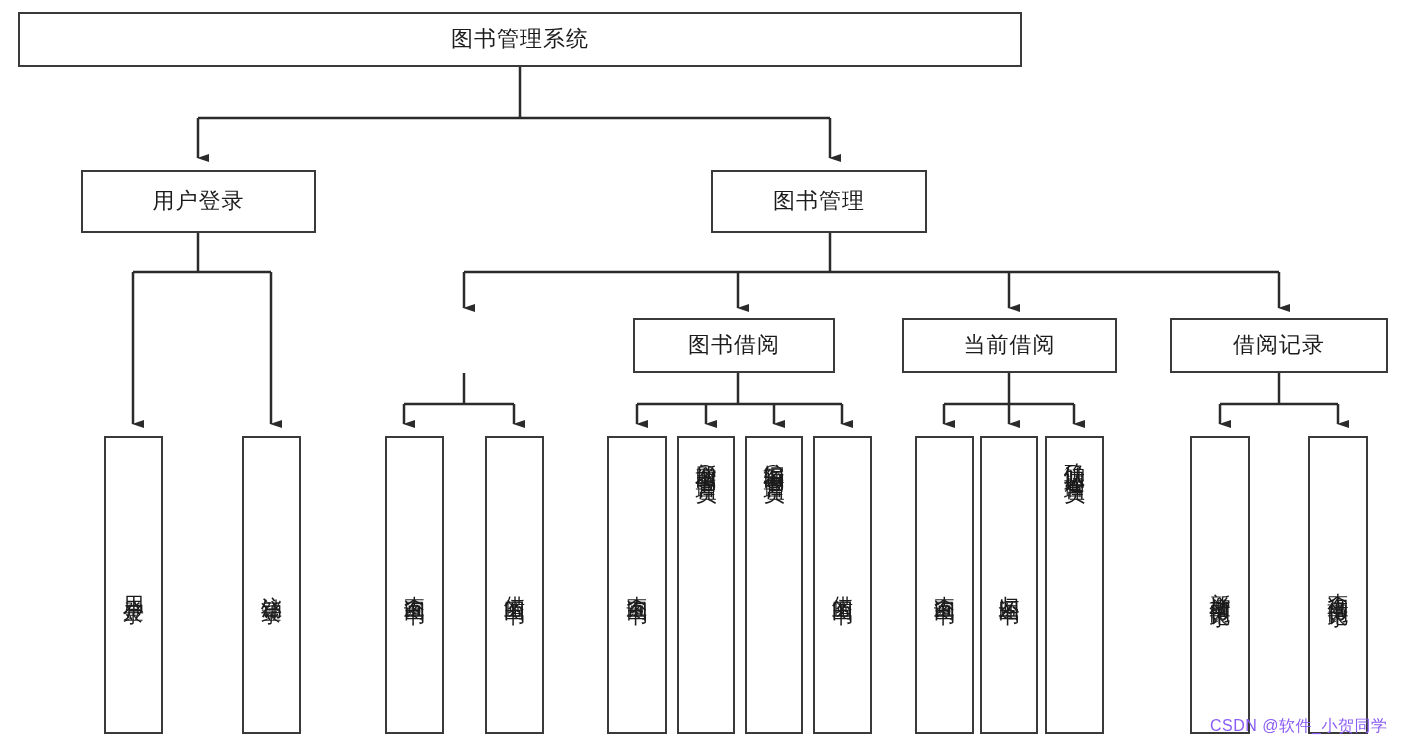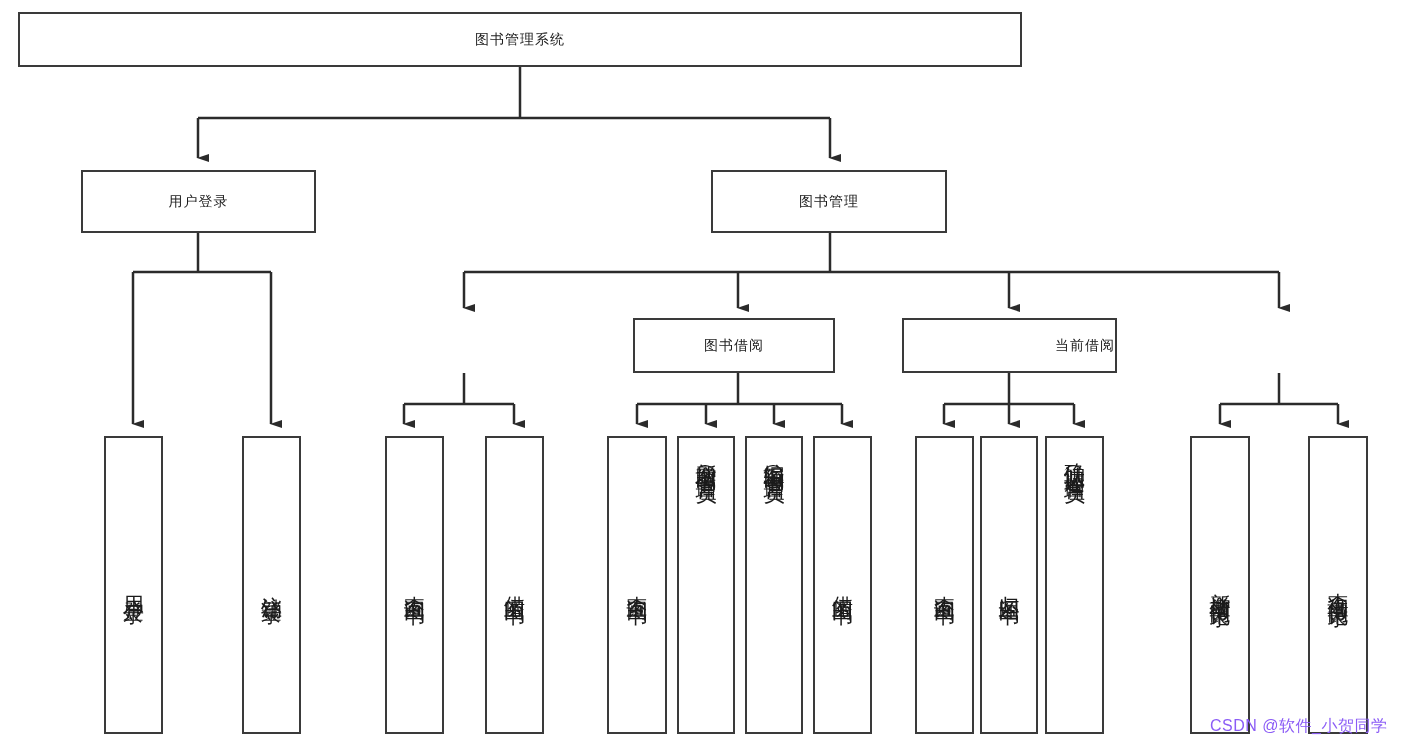--- a/index.html
+++ b/index.html
@@ -21,21 +21,21 @@
     position: absolute;
     box-sizing: border-box;
     border: 2px solid #3a3a3a;
     background: #ffffff;
     display: flex;
     align-items: center;
     justify-content: center;
     color: #1b1b1b;
   }
   .node.horiz {
-    font-size: 14px;
+    font-size: 22px;
     letter-spacing: 1px;
     line-height: 1.2;
   }
   .node.vert {
     writing-mode: vertical-rl;
     text-orientation: upright;
     font-size: 21px;
     letter-spacing: 3px;
     justify-content: flex-start;
     align-items: center;
@@ -120,29 +120,32 @@
     </g>
   </svg>
 
   <div class="node horiz" style="left:18px; top:12px; width:1004px; height:55px;">
     <span>图书管理系统</span>
   </div>
 
   <div class="node horiz" style="left:81px; top:170px; width:235px; height:63px;">
     <span>用户登录</span>
   </div>
-  <div class="node horiz" style="left:711px; top:170px; width:236px; height:63px;">
+  <div class="node horiz" style="left:711px; top:170px; width:216px; height:63px;">
     <span>图书管理</span>
   </div>
 
   <div class="node horiz" style="left:633px; top:318px; width:202px; height:55px;">
     <span>图书借阅</span>
   </div>
-  <div class="node horiz" style="left:902px; top:318px; width:215px; height:55px;justify-content:flex-end;">
+  <div class="node horiz" style="left:902px; top:318px; width:215px; height:55px;">
     <span>当前借阅</span>
+  </div>
+  <div class="node horiz" style="left:1170px; top:318px; width:218px; height:55px;">
+    <span>借阅记录</span>
   </div>
 
   <div class="node vert midstart" style="left:104px; top:436px; width:59px; height:298px;">
     <span>用户登录</span>
   </div>
   <div class="node vert midstart" style="left:242px; top:436px; width:59px; height:298px;">
     <span>注销登录</span>
   </div>
 
   <div class="node vert midstart" style="left:385px; top:436px; width:59px; height:298px;">

